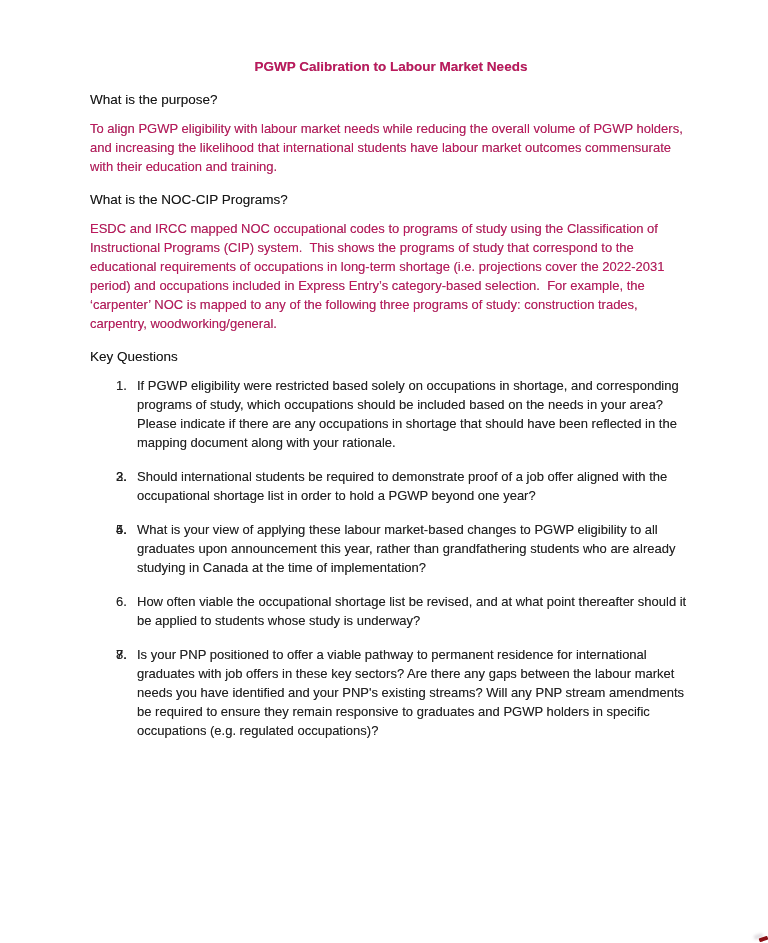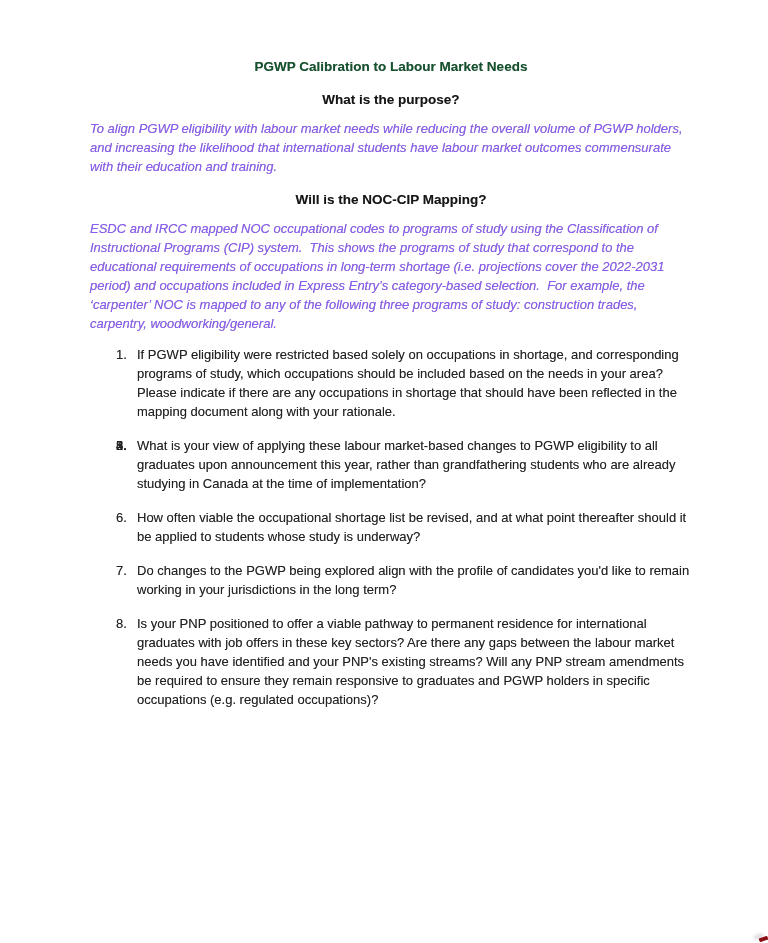--- a/index.html
+++ b/index.html
@@ -18,38 +18,36 @@
   }
   .page {
     padding: 57px 76px 0 90px;
     text-shadow: 0 0 0.6px rgba(40,40,40,0.45);
   }
   .doc-title {
     font-size: 13.5px;
     line-height: 19px;
     font-weight: bold;
     text-align: center;
-    color: #14532d;
+    color: #be185d;
     margin: 0 0 12px 0;
   }
   .section-heading {
     font-size: 13.5px;
     line-height: 19px;
-    font-weight: bold;
+    font-weight: normal;
     color: #161616;
     margin: 14px 0 10px 0;
-    text-align: center;
   }
   .body-para {
     font-size: 13px;
     line-height: 19px;
     margin: 0 0 12px 0;
     white-space: pre-wrap;
-    color: #8b5cf6;
-    font-style: italic;
+    color: #be185d;
   }
   ol.question-list {
     list-style: none;
     margin: 8px 0 0 0;
     padding: 0 0 0 47px;
   }
   ol.question-list li {
     position: relative;
     font-size: 13px;
     line-height: 19px;
@@ -78,50 +76,51 @@
 <body>
 
 <div class="page">
 
   <h1 class="doc-title">PGWP Calibration to Labour Market Needs</h1>
 
   <h2 class="section-heading">What is the purpose?</h2>
 
   <p class="body-para">To align PGWP eligibility with labour market needs while reducing the overall volume of PGWP holders, and increasing the likelihood that international students have labour market outcomes commensurate with their education and training.</p>
 
-  <h2 class="section-heading">Will is the NOC-CIP Mapping?</h2>
+  <h2 class="section-heading">What is the NOC-CIP Programs?</h2>
 
   <p class="body-para">ESDC and IRCC mapped NOC occupational codes to programs of study using the Classification of Instructional Programs (CIP) system.  This shows the programs of study that correspond to the educational requirements of occupations in long-term shortage (i.e. projections cover the 2022-2031 period) and occupations included in Express Entry’s category-based selection.  For example, the ‘carpenter’ NOC is mapped to any of the following three programs of study: construction trades, carpentry, woodworking/general.</p>
 
+  <h2 class="section-heading">Key Questions</h2>
 
   <ol class="question-list">
     <li>
       <span class="q-num">1.</span>
       <span class="q-text">If PGWP eligibility were restricted based solely on occupations in shortage, and corresponding programs of study, which occupations should be included based on the needs in your area? Please indicate if there are any occupations in shortage that should have been reflected in the mapping document along with your rationale.</span>
     </li>
     <li>
       <span class="q-num">2.</span>
     </li>
     <li>
       <span class="q-num">3.</span>
+      <span class="q-text">Should international students be required to demonstrate proof of a job offer aligned with the occupational shortage list in order to hold a PGWP beyond one year?</span>
     </li>
     <li>
       <span class="q-num">4.</span>
     </li>
     <li>
       <span class="q-num">5.</span>
       <span class="q-text">What is your view of applying these labour market-based changes to PGWP eligibility to all graduates upon announcement this year, rather than grandfathering students who are already studying in Canada at the time of implementation?</span>
     </li>
     <li>
       <span class="q-num">6.</span>
       <span class="q-text">How often viable the occupational shortage list be revised, and at what point thereafter should it be applied to students whose study is underway?</span>
     </li>
     <li>
       <span class="q-num">7.</span>
-      <span class="q-text">Do changes to the PGWP being explored align with the profile of candidates you'd like to remain working in your jurisdictions in the long term?</span>
     </li>
     <li>
       <span class="q-num">8.</span>
       <span class="q-text">Is your PNP positioned to offer a viable pathway to permanent residence for international graduates with job offers in these key sectors? Are there any gaps between the labour market needs you have identified and your PNP's existing streams? Will any PNP stream amendments be required to ensure they remain responsive to graduates and PGWP holders in specific occupations (e.g. regulated occupations)?</span>
     </li>
   </ol>
 
 </div>
 
 <div class="scan-artifact"></div>

